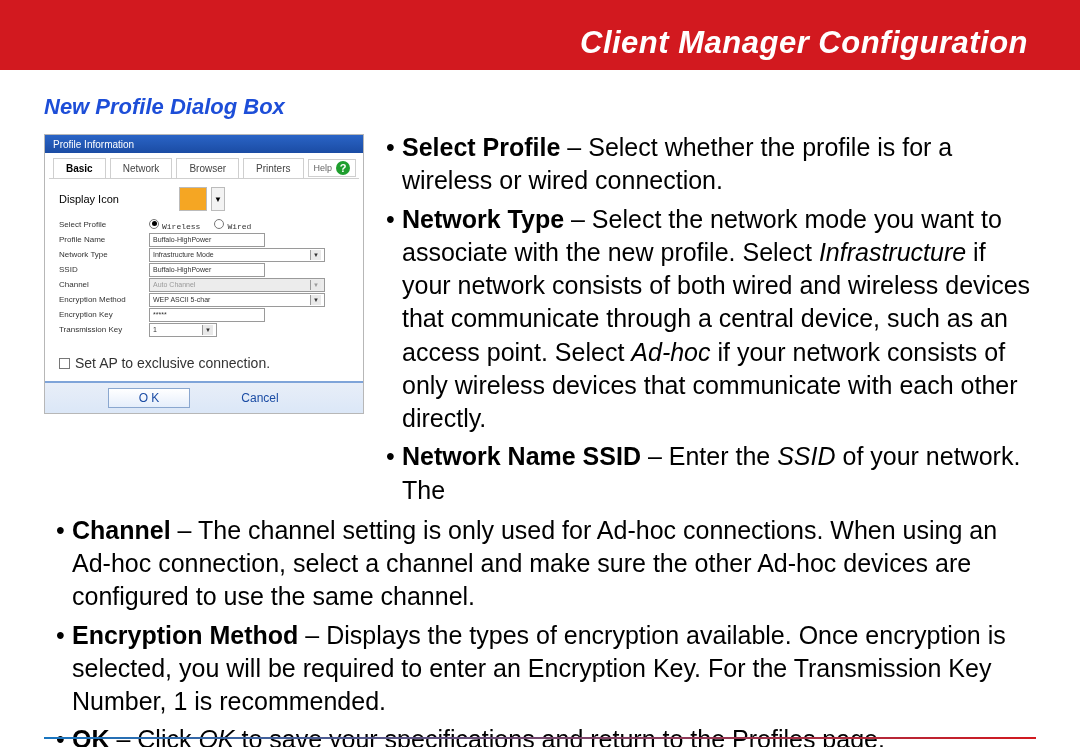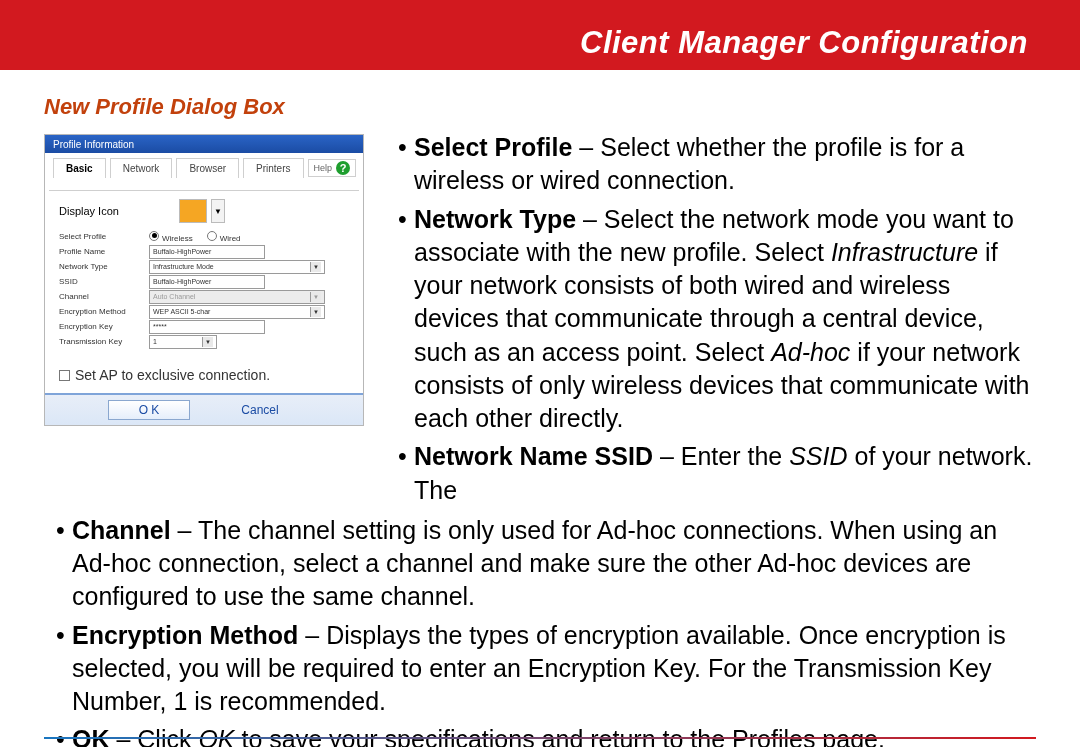--- a/index.html
+++ b/index.html
@@ -27,35 +27,35 @@
   .banner-title {
     color: #fff;
     font-style: italic;
     font-weight: 700;
     font-size: 31px;
     letter-spacing: .5px;
   }
 
   
   .section-title {
-    color: #c2410c;
+    color: #1d4ed8;
     font-style: italic;
     font-weight: 700;
     font-size: 22px;
     margin: 24px 0 14px 44px;
   }
 
   
   .content {
     padding: 0 44px 0 44px;
   }
   .top-row {
     display: flex;
     align-items: flex-start;
-    gap: 34px;
+    gap: 22px;
   }
 
   
   .dlg-wrap {
     width: 318px;
     flex-shrink: 0;
     border: 1px solid #b7b7b7;
     background: #fff;
   }
   .dlg-titlebar {
@@ -65,21 +65,21 @@
     font-size: 10px;
     display: flex;
     align-items: center;
     padding-left: 8px;
   }
   .dlg-body { padding: 3px 4px 4px 4px; }
   .tabs {
     display: flex;
     align-items: center;
     border-bottom: 1px solid #cfcfcf;
-    padding: 2px 4px 12px 4px;
+    padding: 2px 4px 0 4px;
     font-size: 10px;
   }
   .tab {
     padding: 4px 12px 4px 12px;
     border: 1px solid #cfcfcf;
     border-bottom: none;
     margin-right: 4px;
     background: #fff;
     color: #444;
   }
@@ -147,21 +147,21 @@
   .faux-select {
     width: 168px;
     justify-content: space-between;
   }
   .faux-select .caret {
     width: 10px; height: 10px; background: #e9e9e9; border-left: 1px solid #9a9a9a;
     display:flex;align-items:center;justify-content:center;font-size:6px;
   }
   .faux-disabled { background: #ececec; color: #9a9a9a; }
 
-  .radio-pair { display:flex; align-items:center; gap:14px; }
+  .radio-pair { display:flex; align-items:center; gap:14px;font-family:Liberation Mono, monospace; }
   .radio-dot {
     width: 8px; height: 8px; border: 1px solid #777; border-radius: 50%;
     display:inline-block; position:relative; margin-right:3px;
   }
   .radio-dot.checked::after {
     content:""; position:absolute; inset:1.5px; background:#000; border-radius:50%;
   }
 
   .checkbox-row {
     margin: 18px 0 4px 0;

